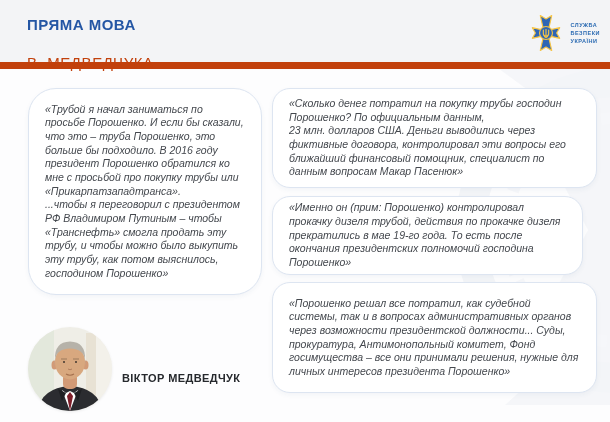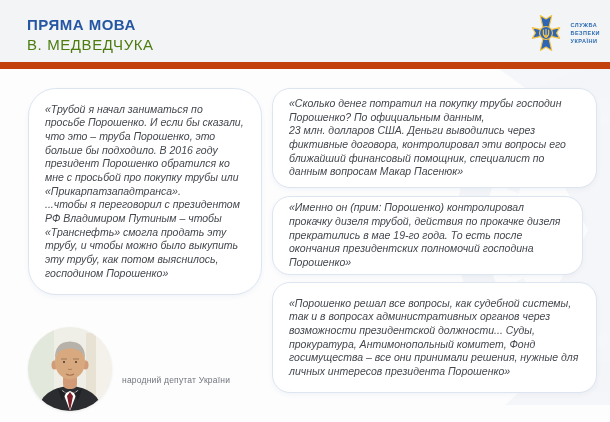--- a/index.html
+++ b/index.html
@@ -15,22 +15,22 @@
   .header{
     position:absolute;top:0;left:0;right:0;height:62px;
     background:#f3f4f6;border-bottom:7px solid #c2410c;z-index:3;
   }
   .title-block{position:absolute;left:27px;top:16px;}
   .title-line1{
     font-size:15px;font-weight:bold;color:#2456a4;
     letter-spacing:.5px;line-height:1.2;
   }
   .title-line2{
-    font-size:15px;font-weight:normal;color:#4d7c0f;
-    letter-spacing:.6px;line-height:1.2;margin-top:2px;
+    font-size:15px;font-weight:normal;color:#c2410c;
+    letter-spacing:.6px;line-height:1.2;margin-top:20px;
   }
   .logo-block{
     position:absolute;right:10px;top:11px;
     display:flex;align-items:center;gap:6px;
   }
   .logo-emblem{width:38px;height:44px;display:block;}
   .logo-text{
     font-size:5.5px;font-weight:bold;color:#2a6ab2;
     line-height:1.5;letter-spacing:.5px;
   }
@@ -124,21 +124,21 @@
   <div class="quote-card" id="card-r1">
     <p class="quote-text">«Сколько денег потратил на покупку трубы господин Порошенко? По официальным данным,
 23 млн. долларов США. Деньги выводились через фиктивные договора, контролировал эти вопросы его ближайший финансовый помощник, специалист по данным вопросам Макар Пасенюк»</p>
   </div>
 
   <div class="quote-card" id="card-r2">
     <p class="quote-text">«Именно он (прим: Порошенко) контролировал прокачку дизеля трубой, действия по прокачке дизеля прекратились в мае 19-го года. То есть после окончания президентских полномочий господина Порошенко»</p>
   </div>
 
   <div class="quote-card" id="card-r3">
-    <p class="quote-text">«Порошенко решал все вопросы, как судебной системы, так и в вопросах административных органов через возможности президентской должности... Суды, прокуратура, Антимонопольный комитет, Фонд госимущества – все они принимали решения, нужные для личных интересов президента Порошенко»</p>
+    <p class="quote-text">«Порошенко решал все потратил, как судебной системы, так и в вопросах административных органов через возможности президентской должности... Суды, прокуратура, Антимонопольный комитет, Фонд госимущества – все они принимали решения, нужные для личных интересов президента Порошенко»</p>
   </div>
 
   <div class="speaker-photo">
     <svg width="84" height="84" viewBox="0 0 84 84">
       <rect x="0" y="0" width="84" height="84" fill="#efeee7"></rect>
       <rect x="0" y="0" width="26" height="84" fill="#e3e8dc"></rect>
       <rect x="62" y="0" width="22" height="84" fill="#f3f1ea"></rect>
       <rect x="58" y="6" width="10" height="78" fill="#e8e2d4"></rect>
 
       <path d="M10,84 Q13,61 42,59 Q71,61 74,84 Z" fill="#2b2c30"></path>
@@ -161,16 +161,16 @@
       <line x1="33" y1="32" x2="39" y2="32" stroke="#9c7a5c" stroke-width="1.2"></line>
       <line x1="45" y1="32" x2="51" y2="32" stroke="#9c7a5c" stroke-width="1.2"></line>
       <circle cx="36" cy="35" r="1.1" fill="#4c3f35"></circle>
       <circle cx="48" cy="35" r="1.1" fill="#4c3f35"></circle>
       <path d="M40,42 q2,1.5 4,0" fill="none" stroke="#b07d5e" stroke-width="1"></path>
       <path d="M38,47 q4,2.5 8,0" fill="none" stroke="#a5714f" stroke-width="1.1"></path>
     </svg>
   </div>
 
   <div class="speaker-info">
-    <div class="speaker-role">народний депутат України</div>
+    <div class="speaker-name">ВІКТОР МЕДВЕДЧУК</div>
   </div>
 
 </div>
 
 </body></html>

